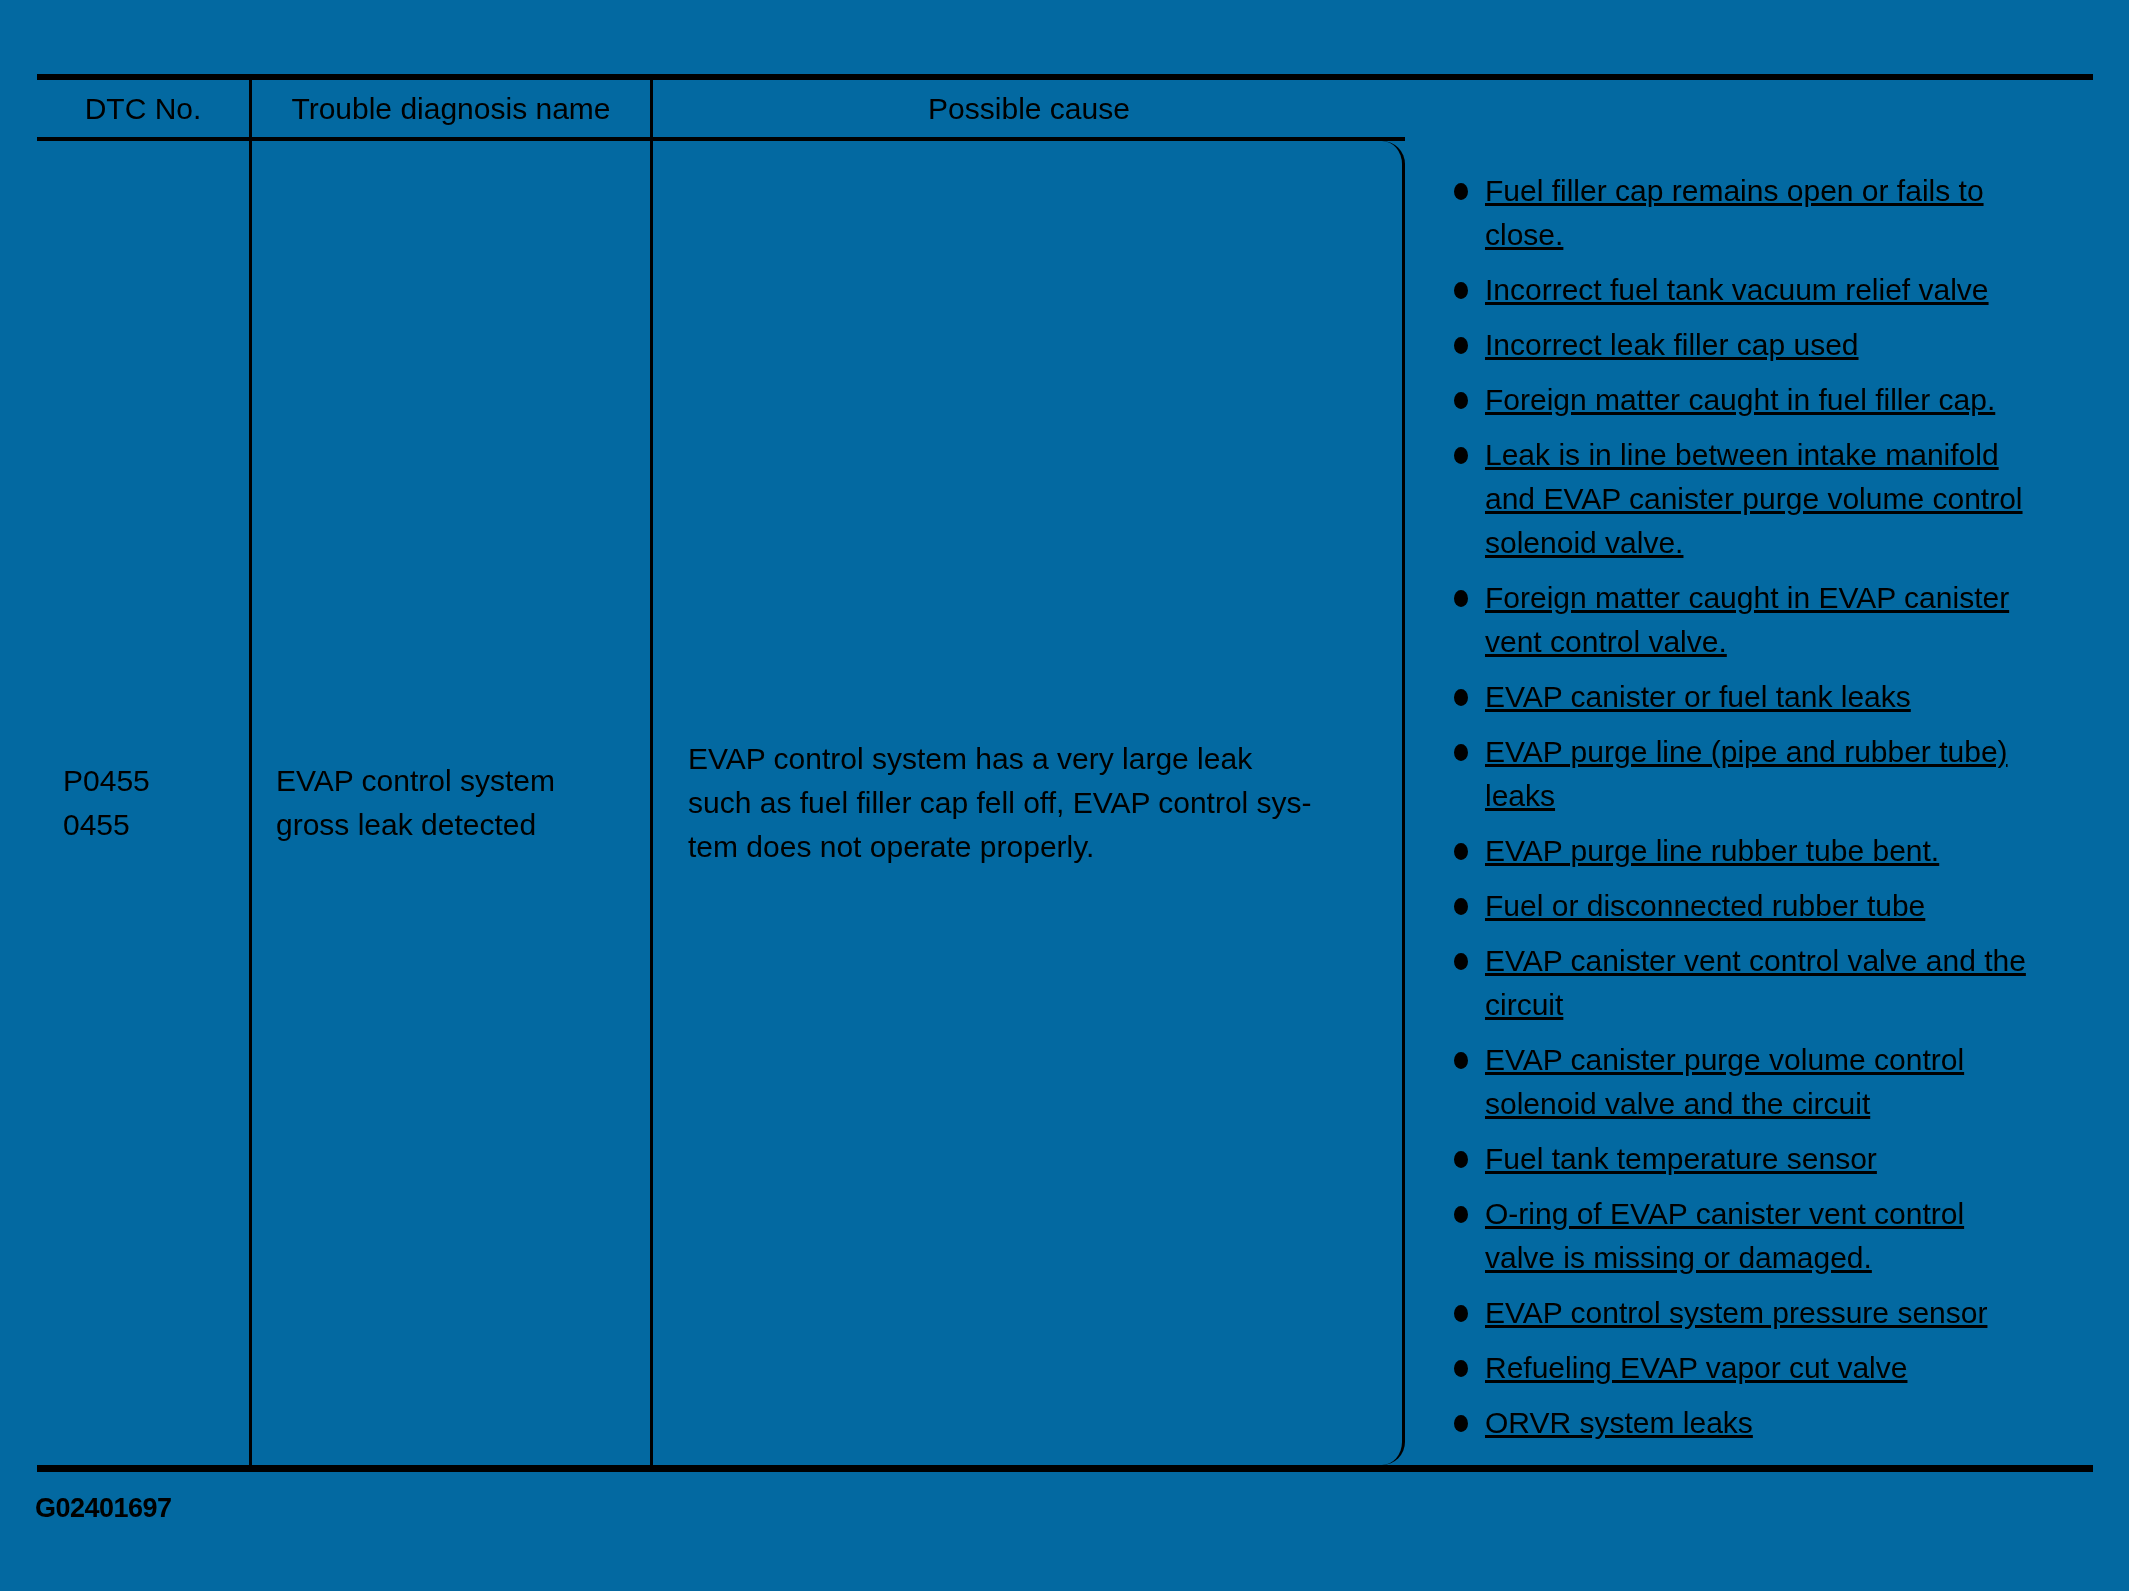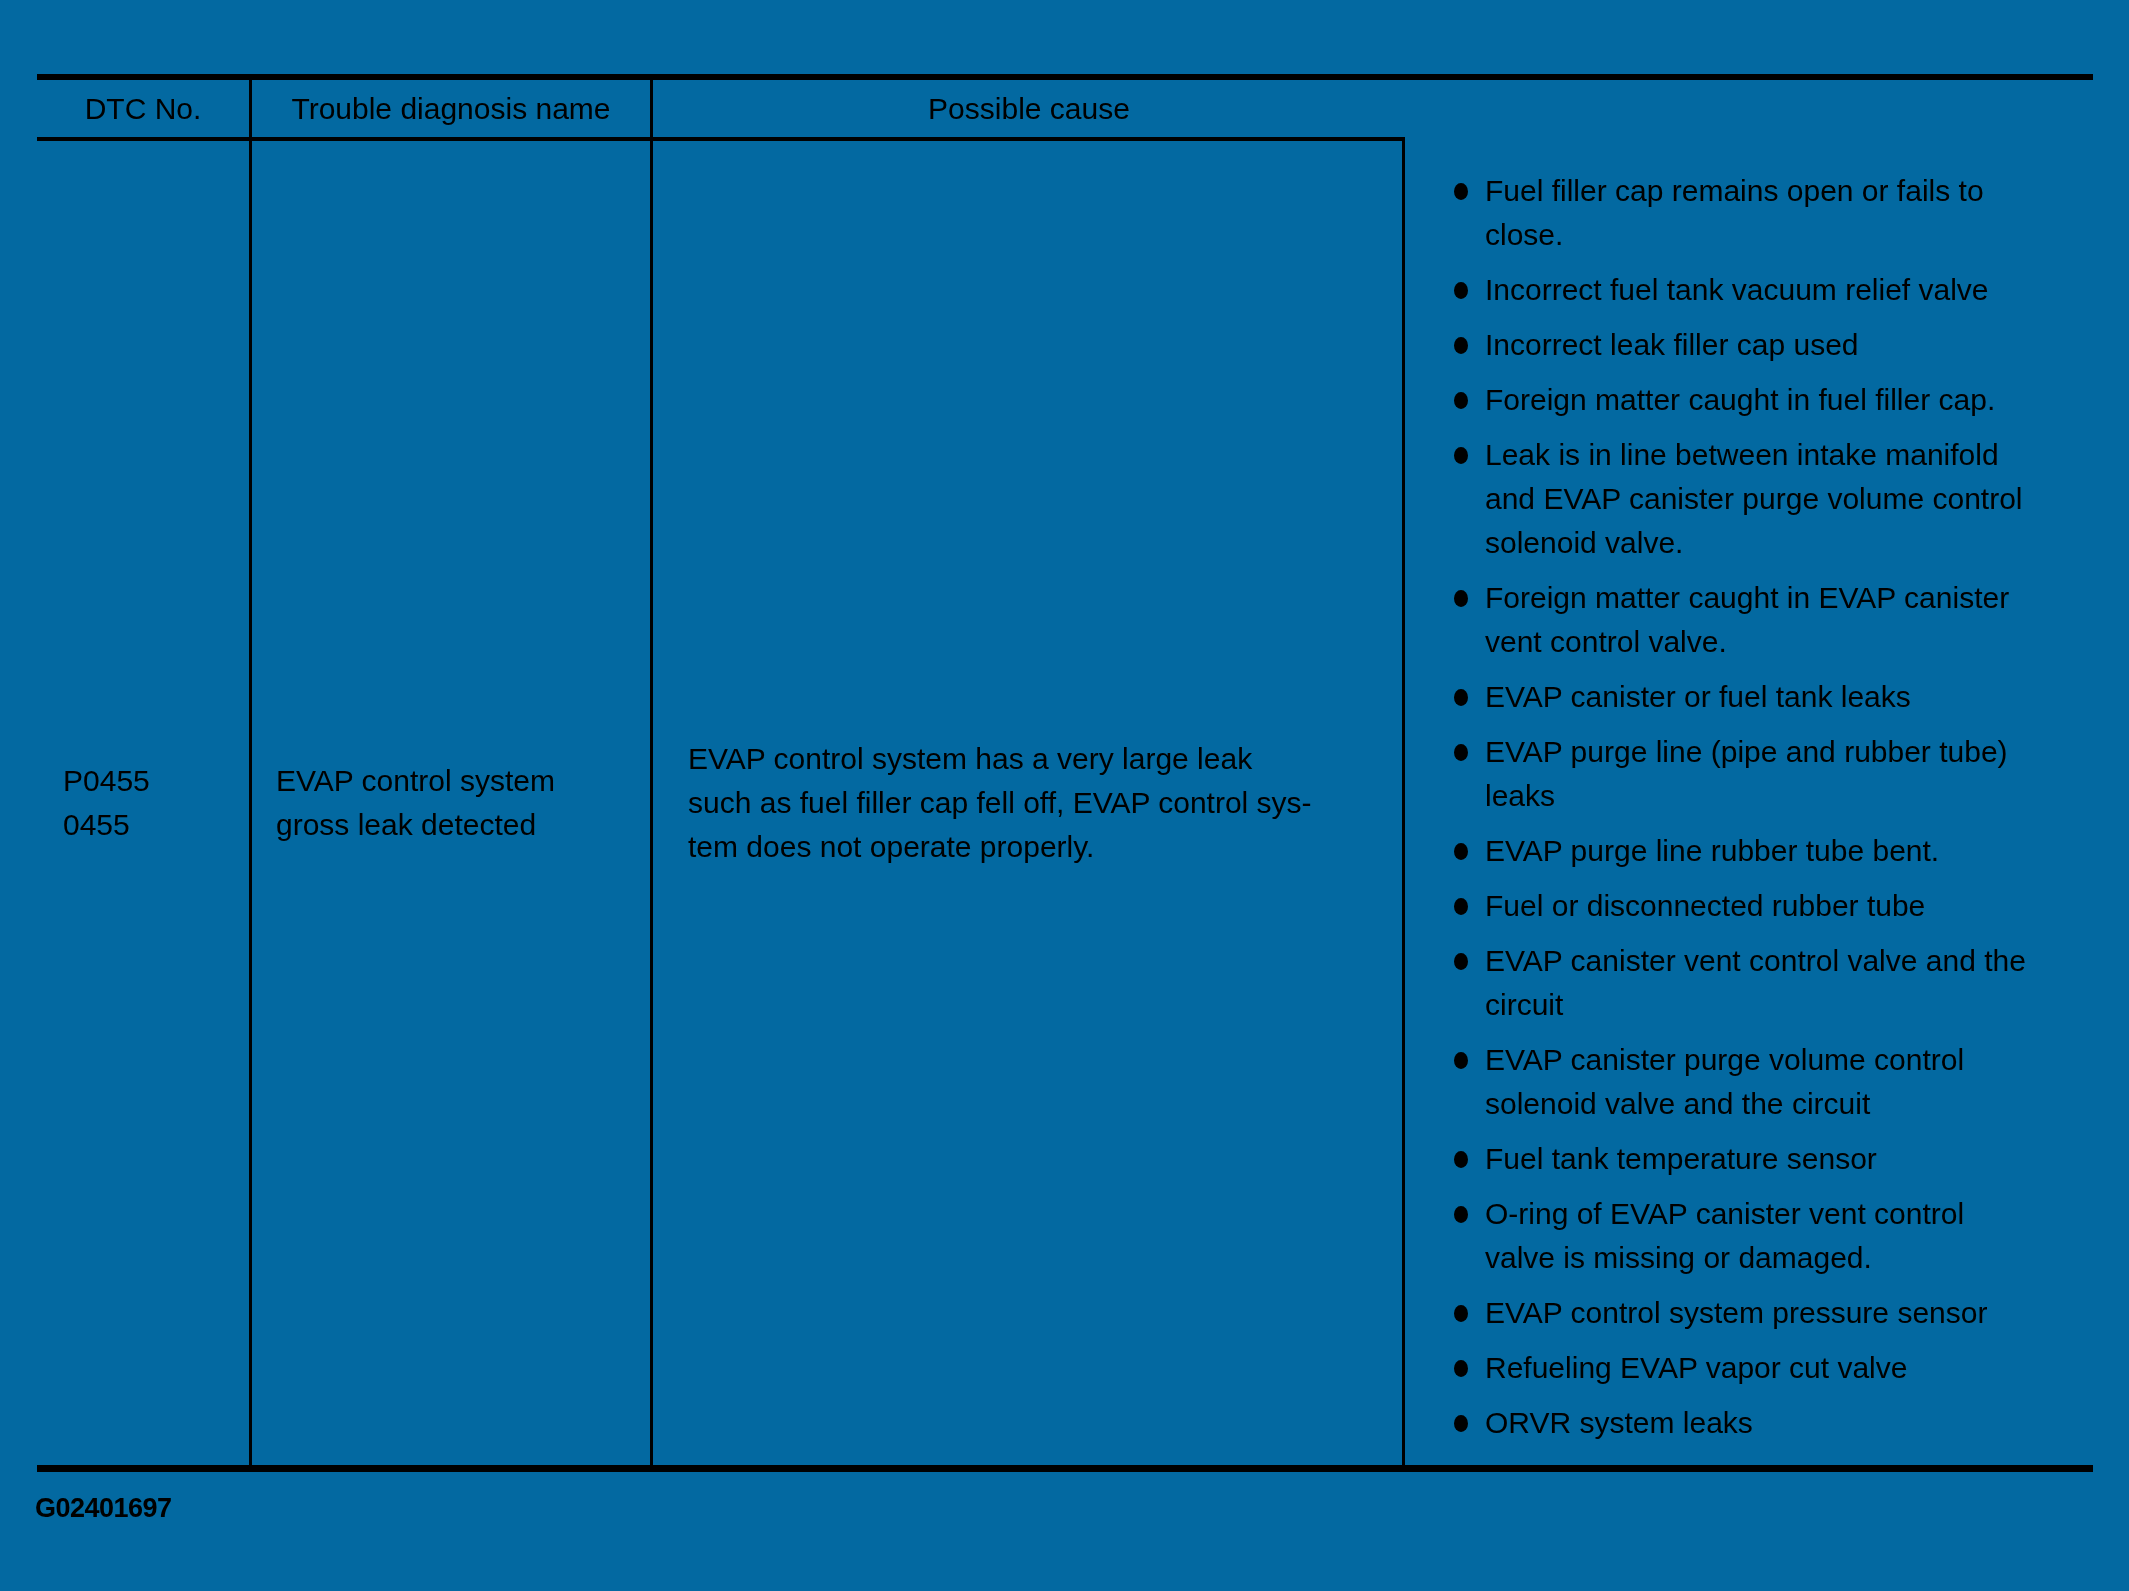--- a/index.html
+++ b/index.html
@@ -45,23 +45,23 @@
   .td {
     font-size: 30px;
     line-height: 44px;
   }
   .cell-center {
     display: flex;
     align-items: center;
   }
   .col-dtc  { padding-left: 26px; }
   .col-name { padding-left: 24px; }
-  .col-cond { padding-left: 35px; padding-right: 18px; }
+  .col-cond { padding-left: 35px; padding-right: 18px; border-radius: 23px; }
   .multiline { white-space: pre; }
-  .col-cause { padding: 28px 8px 10px 47px; }
+  .col-cause { padding: 28px 8px 10px 47px; text-decoration: underline; }
   .cause-list {
     list-style: none;
     margin: 0;
     padding: 0;
   }
   .cause-item {
     position: relative;
     padding-left: 33px;
     margin-bottom: 11px;
     white-space: pre;

